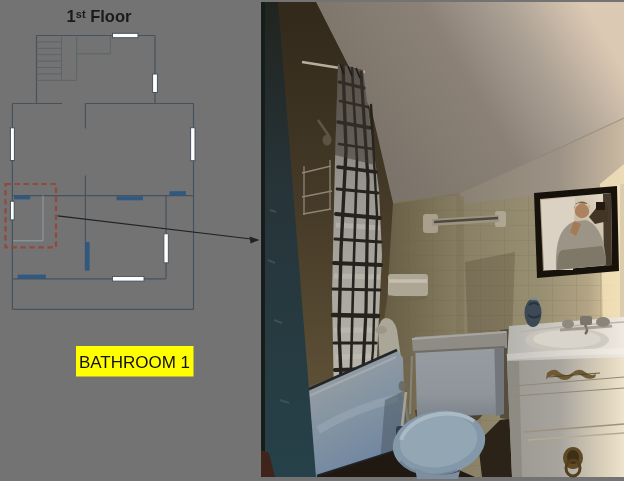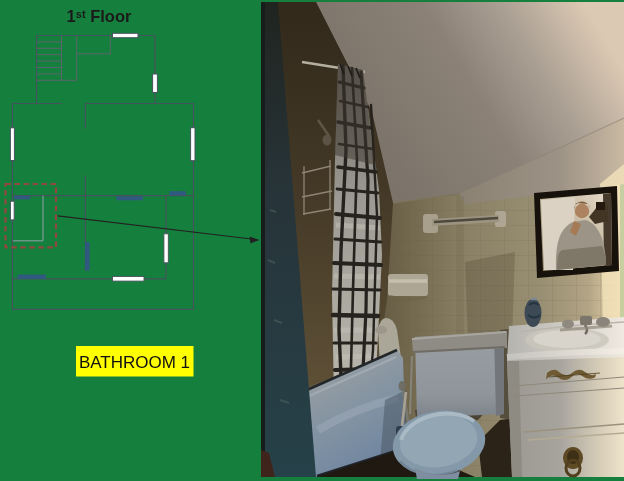--- a/index.html
+++ b/index.html
@@ -1,16 +1,16 @@
 <!DOCTYPE html>
 <html><head>
 <meta charset="utf-8">
 <style>
 html,body{margin:0;padding:0;background:#ffffff;}
-#page{position:relative;width:624px;height:481px;background:#15803d;overflow:hidden;
+#page{position:relative;width:624px;height:481px;background:#737373;overflow:hidden;
 font-family:"Liberation Sans", sans-serif;}
 svg{position:absolute;left:0;top:0;}
 </style>
 </head>
 <body>
 <div id="page">
 <svg width="624" height="481" viewBox="0 0 624 481">
 <defs>
 <linearGradient id="ceil" x1="385" y1="160" x2="600" y2="30" gradientUnits="userSpaceOnUse">
  <stop offset="0" stop-color="#7c746a"></stop>

